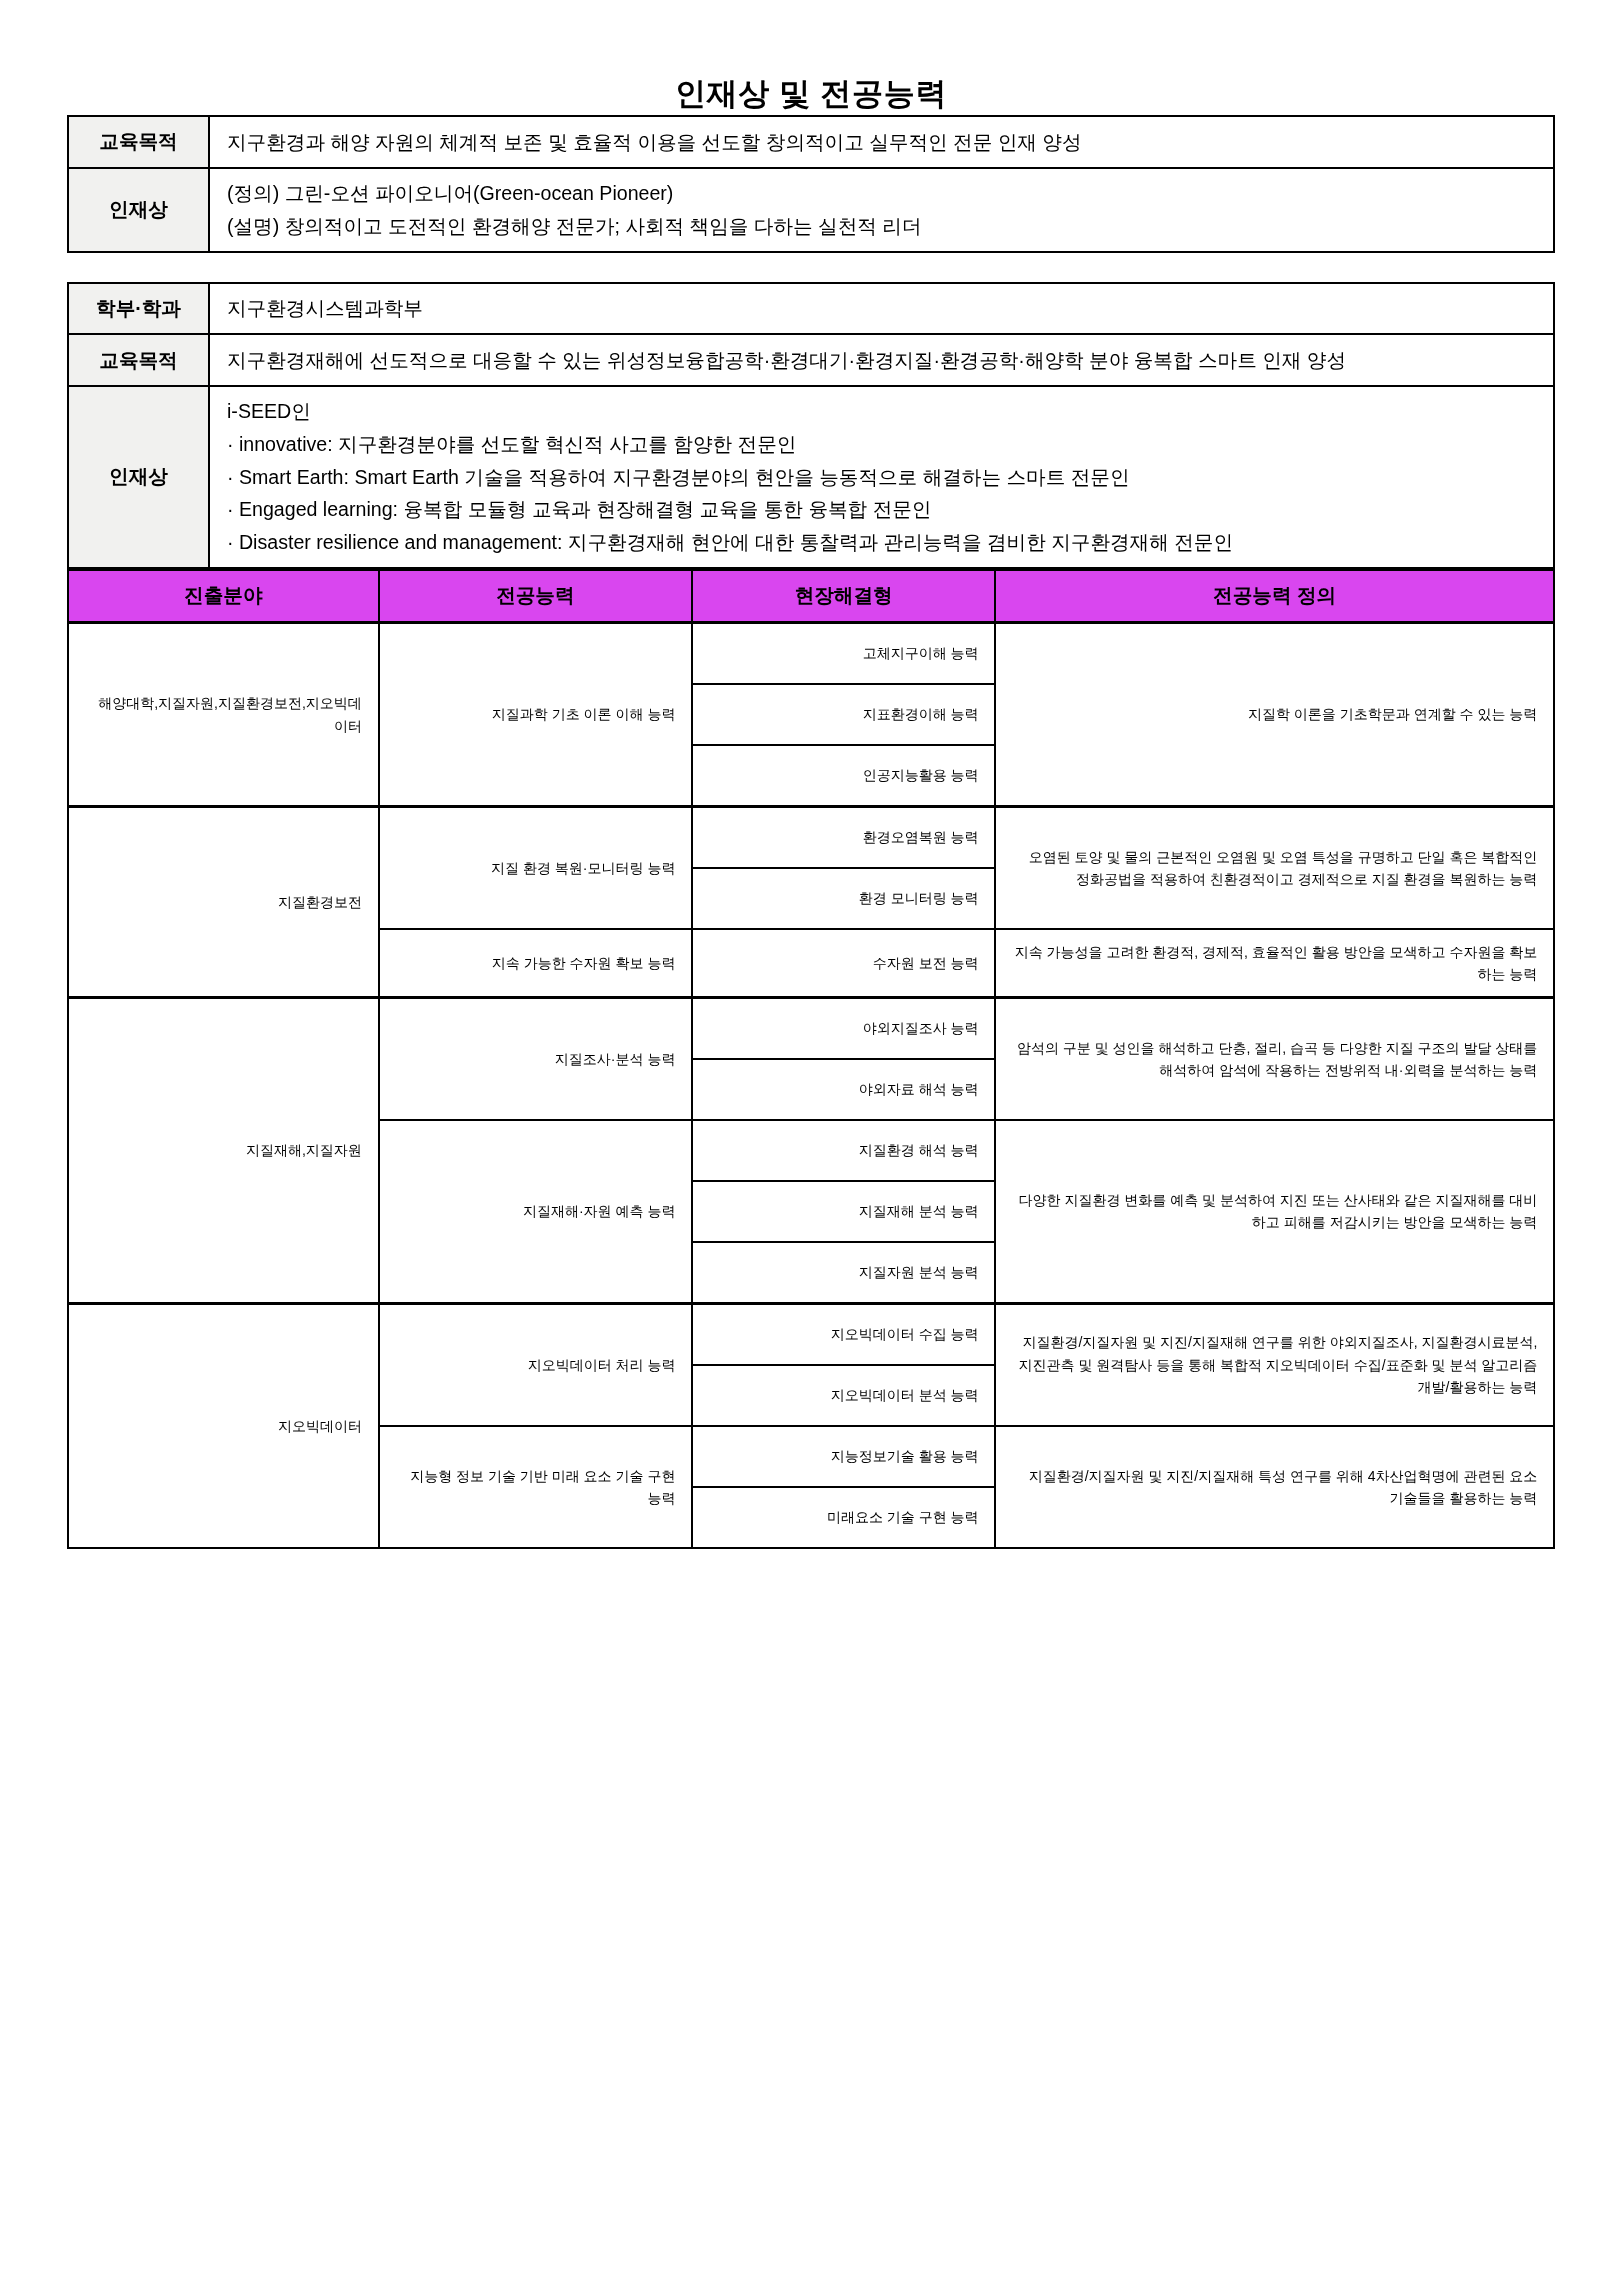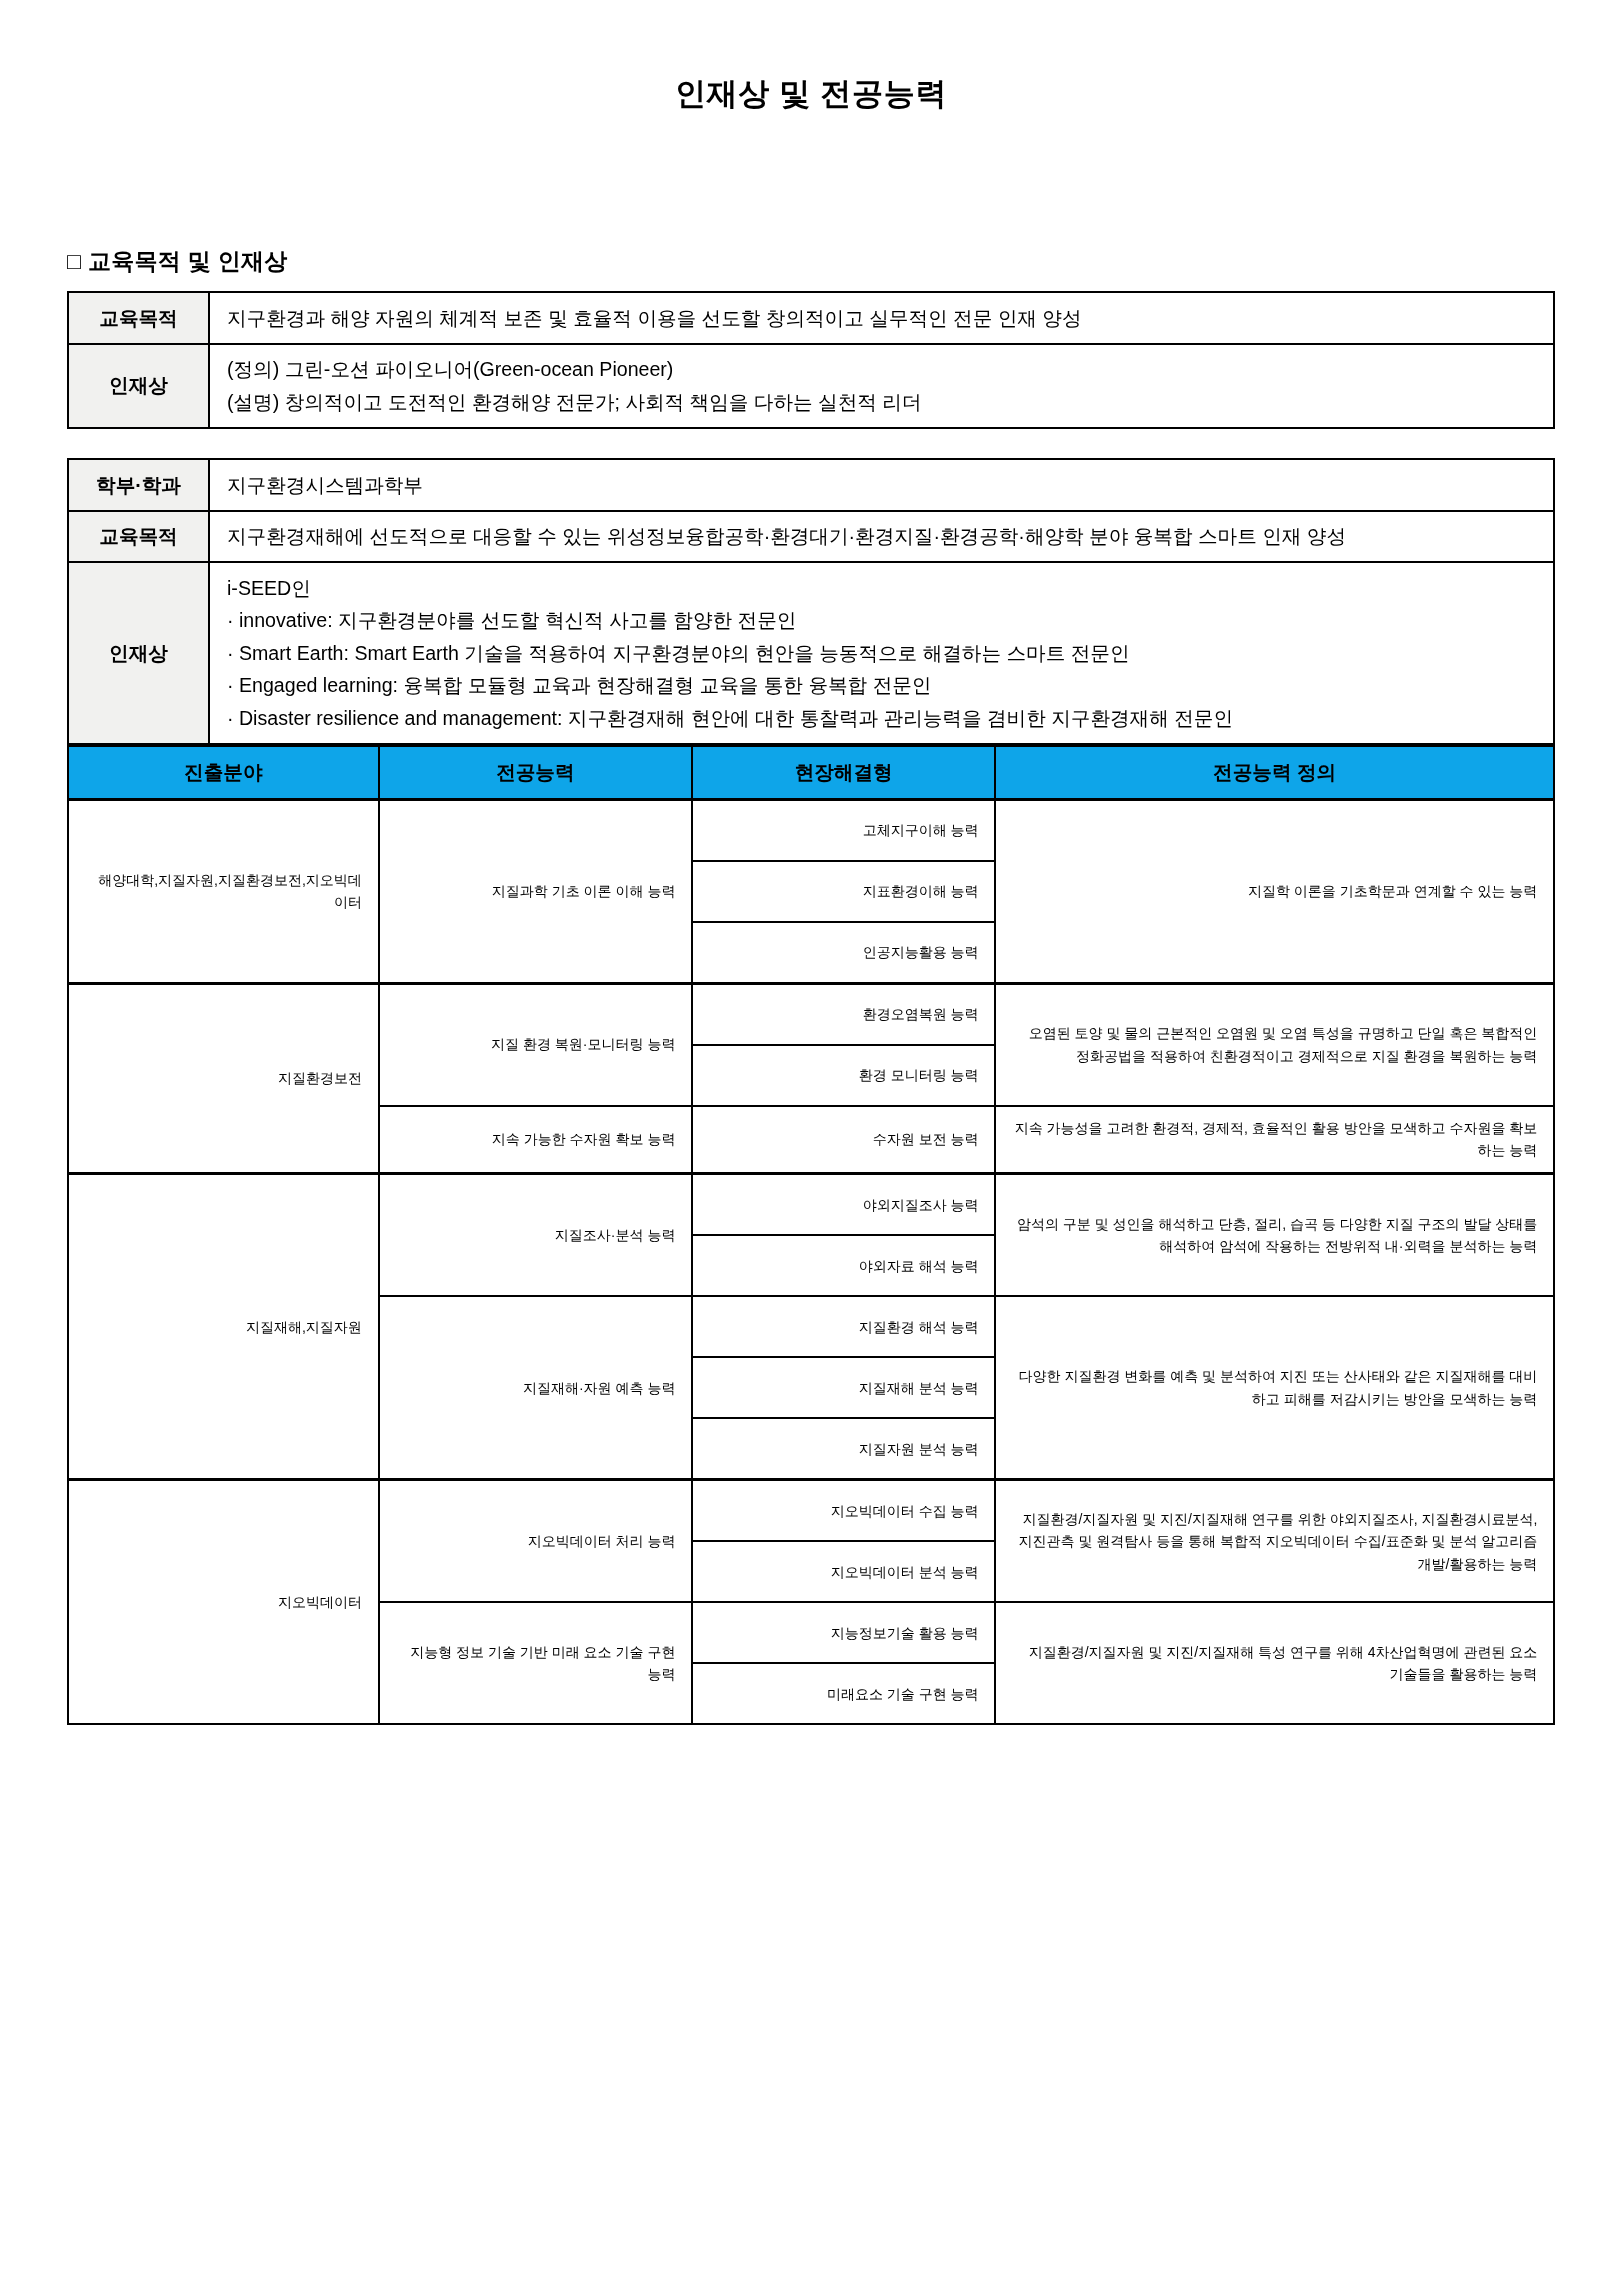--- a/index.html
+++ b/index.html
@@ -33,39 +33,38 @@
   }
   .info-table td {
     font-size:19.6px; font-weight:400; text-align:left;
     padding:8.5px 17px; line-height:1.66;
   }
   .info-table .line { display:block; }
 
   
   .comp-table { border:2px solid #000; }
   .comp-table th {
-    background:#0ea5e9; border:2px solid #000;
+    background:#d946ef; border:2px solid #000;
     font-size:19.6px; font-weight:700; text-align:center;
     padding:11.8px 5.2px;
   }
   .comp-table td {
     border:2px solid #000; font-size:14px; font-weight:400;
     line-height:1.6; padding:10.5px 15.7px; vertical-align:middle; text-align:right;
   }
   .comp-table tr.group-start td { border-top-width:3.9px; }
   .comp-table td.cell-subskill { height:38px; }
 </style>
 </head>
 <body>
 
 <div class="page">
 
   <h1 class="doc-title">인재상 및 전공능력</h1>
 
-  <div class="section-heading">□ 교육목적 및 인재상</div>
 
   <table class="info-table">
     <colgroup>
         <col style="width:141px">
         <col>
       </colgroup>
     <tbody>
         <tr>
           <th>교육목적</th>
           <td>

